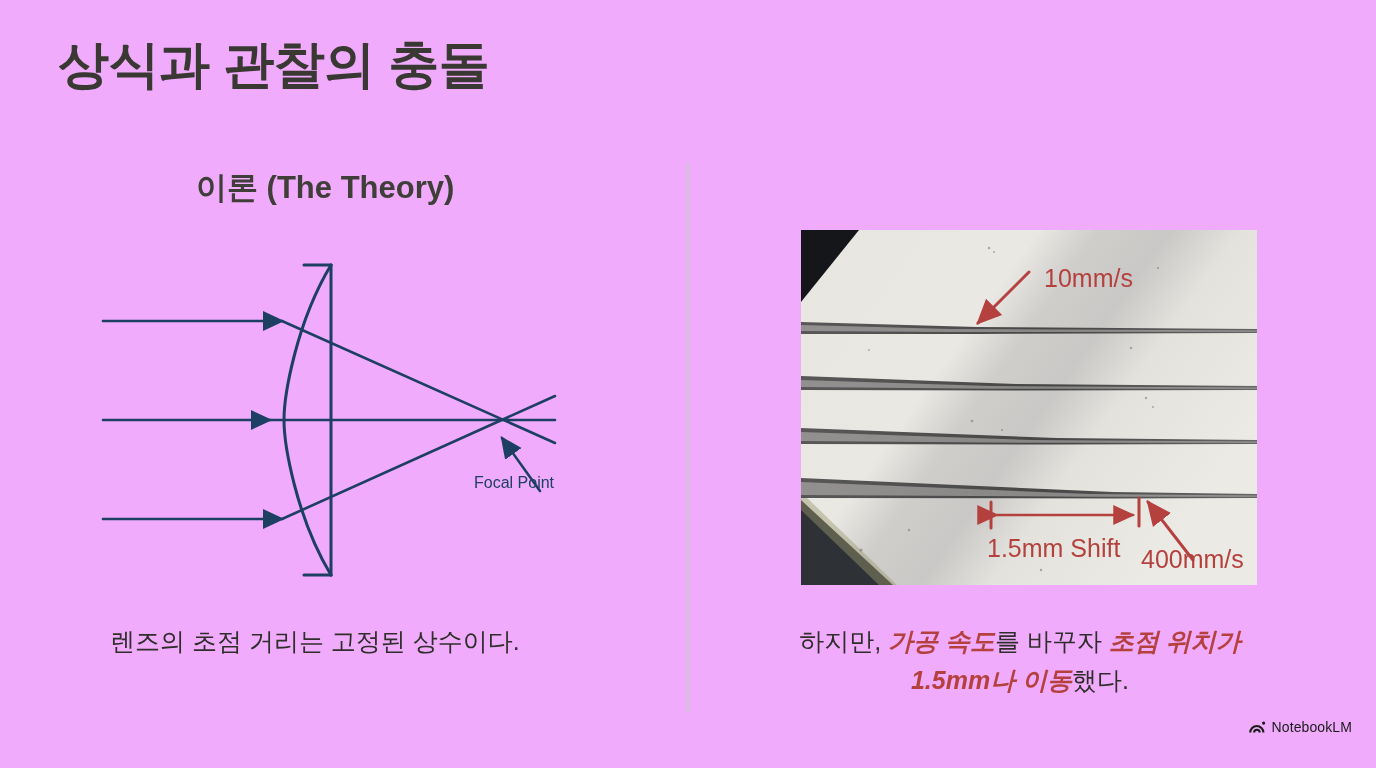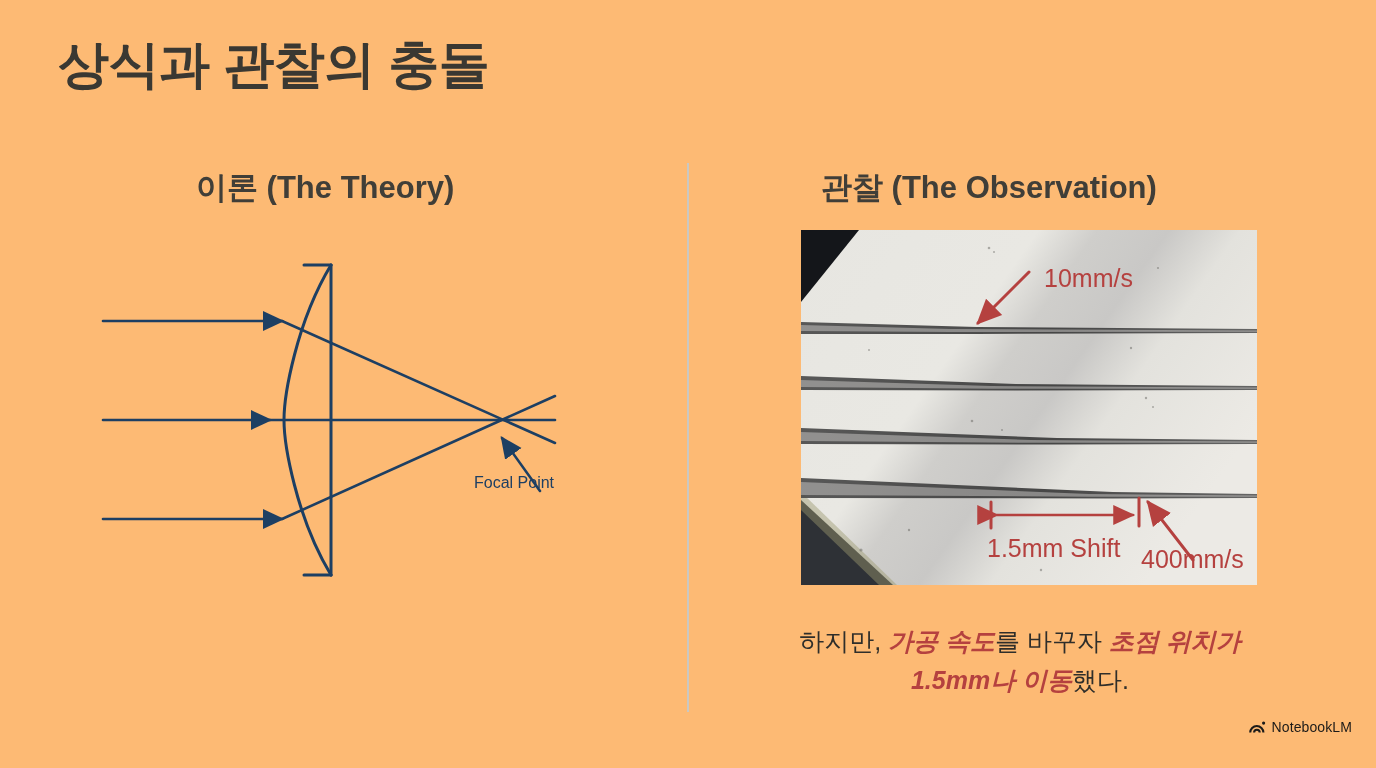--- a/index.html
+++ b/index.html
@@ -10,21 +10,21 @@
     width: 1376px;
     height: 768px;
     background: #f2f1ec;
     font-family: "Liberation Sans", sans-serif;
     overflow: hidden;
     position: relative;
   }
   .slide {
     position: absolute;
     inset: 0;
-    background: #fdba74;
+    background: #f0abfc;
   }
 
   
   .slide-title {
     position: absolute;
     left: 58px;
     top: 36px;
     font-size: 51px;
     font-weight: bold;
     color: #3a3832;
@@ -161,22 +161,22 @@
       </g>
 
       <g stroke="#1d3f63" fill="none" stroke-width="2.6" stroke-linecap="round">
         <line x1="450" y1="243" x2="412" y2="190" marker-end="url(#ar)"></line>
       </g>
     </svg>
   </div>
 
   <div style="position:absolute;left:474px;top:474px;font-size:16px;color:#1d3f63;white-space:nowrap;">Focal Point</div>
 
-
-  <div class="col-head right">관찰 (The Observation)</div>
+  <div class="caption left">렌즈의 초점 거리는 고정된 상수이다.</div>
+
 
   <div class="photo">
     <svg width="456" height="355" viewBox="0 0 456 355" xmlns="http://www.w3.org/2000/svg">
       <defs>
         <linearGradient id="sheen" x1="0" y1="0" x2="1" y2="0.55">
           <stop offset="0%" stop-color="#e7e6e1"></stop>
           <stop offset="40%" stop-color="#e9e8e3"></stop>
           <stop offset="50%" stop-color="#cfcecb"></stop>
           <stop offset="62%" stop-color="#c9c8c6"></stop>
           <stop offset="74%" stop-color="#e3e2dd"></stop>

